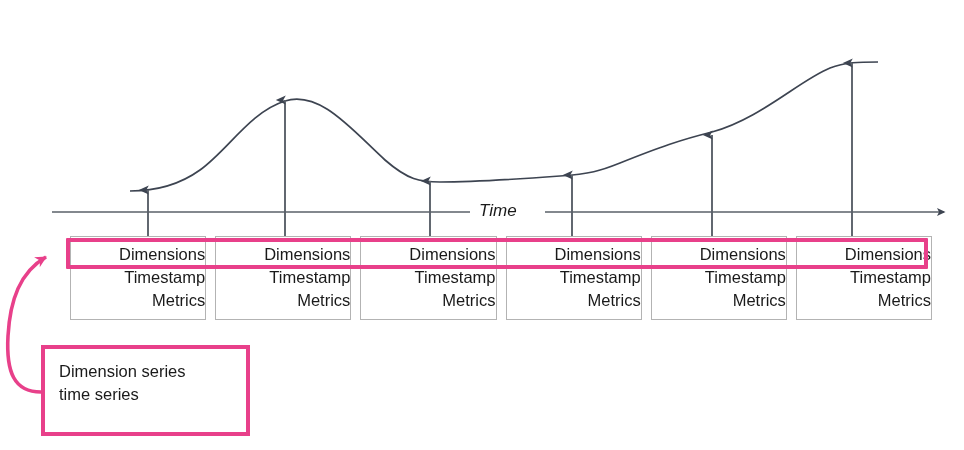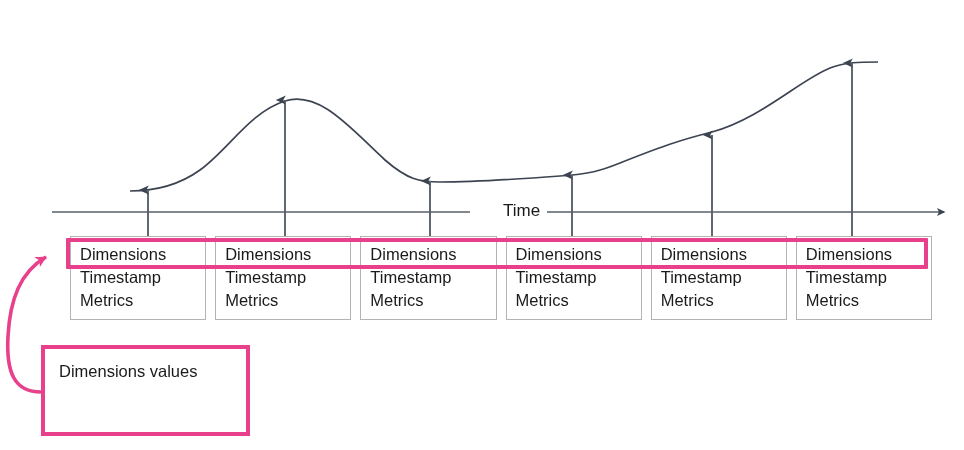--- a/index.html
+++ b/index.html
@@ -50,20 +50,21 @@
     box-sizing: border-box;
     padding: 6px 0 0 9px;
     display: flex;
     flex-direction: column;
   }
   .record-line {
     font-size: 16.5px;
     line-height: 23px;
     color: #1a1a1a;
     white-space: nowrap;
+    text-align: right;
   }
 
   
   .highlight-band {
     position: absolute;
     left: 66px;
     top: 238px;
     width: 862px;
     height: 31px;
     border: 4px solid #e8408a;
@@ -87,27 +88,28 @@
   .callout-line {
     font-size: 16.5px;
     line-height: 23px;
     color: #1a1a1a;
     white-space: nowrap;
   }
 
   
   .axis-label {
     position: absolute;
-    left: 496px;
+    left: 472px;
     top: 200px;
     font-size: 17px;
     color: #1a1a1a;
     background: #ffffff;
     padding: 0 7px;
     line-height: 22px;
+    font-style: italic;
   }
 </style>
 </head>
 <body>
 
 <div id="diagram-root">
 
   <svg class="svg-layer" viewBox="0 0 964 450" width="964" height="450">
     <defs>
       <marker id="axis-arrow" markerWidth="9" markerHeight="9" refX="7" refY="4.5" orient="auto" markerUnits="userSpaceOnUse">
@@ -195,16 +197,17 @@
       <marker id="pink-arrow" markerWidth="13" markerHeight="13" refX="11" refY="6.5" orient="auto" markerUnits="userSpaceOnUse">
         <path d="M0.5,0.8 L12,6.5 L0.5,12.2 L4,6.5 Z" fill="#e8408a"></path>
       </marker>
     </defs>
     <path d="M41,392
              C 14,392 6,372 8,336
              C 10,300 20,272 46,257" fill="none" stroke="#e8408a" stroke-width="3.6" marker-end="url(#pink-arrow)"></path>
   </svg>
 
   <div class="callout-box">
-    <div class="callout-line">Dimensions values</div>
+    <div class="callout-line">Dimension series</div>
+    <div class="callout-line">time series</div>
   </div>
 
 </div>
 
 </body></html>

